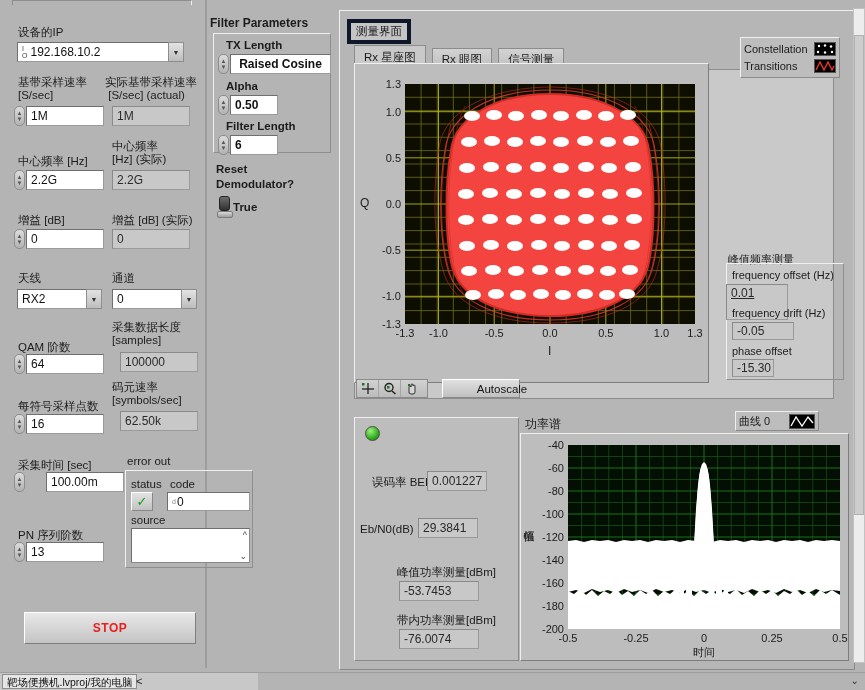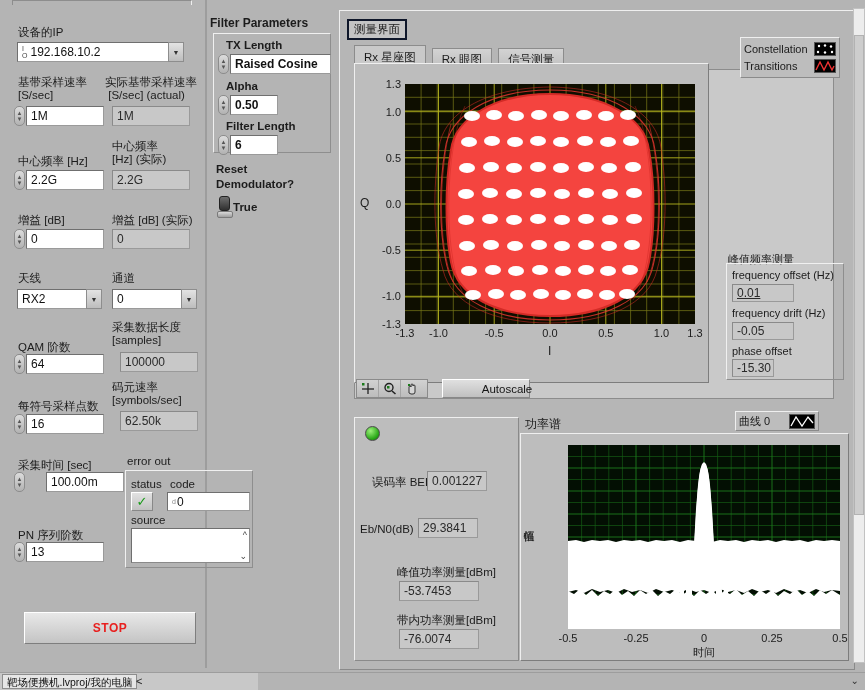--- a/index.html
+++ b/index.html
@@ -323,21 +323,21 @@
   <div id="filter-group">
     <div class="abs lbl" style="left:3px;top:11px;font-size:12px;">Filter Parameters</div>
     <div class="abs frame" style="left:6px;top:27px;width:118px;height:120px;"></div>
 
     <div class="abs lbl" style="left:19px;top:33px;">TX Length</div>
     <div class="abs row" style="left:11px;top:48px;">
       <div class="spin">
           <i>▲</i>
           <i>▼</i>
         </div>
-      <div class="ctl" style="width:101px;margin-left:1px;">Raised Cosine</div>
+      <div class="ctl" style="width:101px;margin-left:1px;text-align:center;">Raised Cosine</div>
     </div>
 
     <div class="abs lbl" style="left:19px;top:74px;">Alpha</div>
     <div class="abs row" style="left:11px;top:89px;">
       <div class="spin">
           <i>▲</i>
           <i>▼</i>
         </div>
       <div class="ctl" style="width:48px;margin-left:1px;">0.50</div>
     </div>
@@ -357,21 +357,21 @@
       <div class="toggle">
         <div class="knob"></div>
           <div class="base"></div>
       </div>
       <div class="lbl" style="margin-left:2px;">True</div>
     </div>
   </div>
 
   <div id="right-panel">
 
-    <div class="abs" style="left:7px;top:8px;background:#c4c4c4;border:2px solid #0f172a;box-sizing:border-box;padding:1px 5px;font-size:11.5px;">
+    <div class="abs" style="left:7px;top:8px;background:#c4c4c4;border:4px solid #0f172a;box-sizing:border-box;padding:1px 5px;font-size:11.5px;">
       <span>测量界面</span>
     </div>
 
     <div class="abs" style="left:14px;top:34px;">
       <span class="tab active">Rx 星座图</span>
       <span class="tab">Rx 眼图</span>
       <span class="tab">信号测量</span>
     </div>
     <div class="abs" style="left:14px;top:58px;width:480px;height:330px;background:#c9c9c9;border:1px solid #8c8c8c;box-sizing:border-box;"></div>
 
@@ -583,27 +583,27 @@
             <rect x="4" y="4" width="2.5" height="2.5" fill="#1a7a1a"></rect>
           </svg>
       </div>
       <div class="palbtn" style="border-right:none;">
         <svg width="14" height="13" viewBox="0 0 14 13">
             <path d="M4,11 L4,5 a1,1 0 0 1 2,0 L6,3 a1,1 0 0 1 2,0 L8,4 a1,1 0 0 1 2,0 L10,10 a2,2 0 0 1 -2,2 L6,12 Z" fill="#d6d6d6" stroke="#222" stroke-width="0.9"></path>
             <rect x="3" y="2" width="2" height="2" fill="#1a7a1a"></rect>
           </svg>
       </div>
     </div>
-    <div class="abs btn3d" style="left:102px;top:368px;width:88px;height:19px;padding-left:42px;">Autoscale</div>
+    <div class="abs btn3d" style="left:102px;top:368px;width:78px;height:19px;padding-left:42px;">Autoscale</div>
 
     <div id="peak-group">
       <div class="abs lbl lbl-sm" style="left:2px;top:0px;">峰值频率测量</div>
       <div class="abs frame" style="left:0;top:10px;width:118px;height:117px;"></div>
       <div class="abs lbl lbl-sm" style="left:6px;top:16px;">frequency offset (Hz)</div>
-      <div class="abs ind" style="left:6px;top:31px;width:62px;height:18px;line-height:16px;text-decoration:underline;">0.01</div>
+      <div class="abs ind" style="left:0;top:31px;width:62px;height:36px;line-height:16px;text-decoration:underline;">0.01</div>
       <div class="abs lbl lbl-sm" style="left:6px;top:54px;">frequency drift (Hz)</div>
       <div class="abs ind" style="left:6px;top:69px;width:62px;height:18px;line-height:16px;">-0.05</div>
       <div class="abs lbl lbl-sm" style="left:6px;top:92px;">phase offset</div>
       <div class="abs ind" style="left:6px;top:106px;width:42px;height:18px;line-height:16px;">-15.30</div>
     </div>
 
     <div id="meas-area">
       <div class="abs led" style="left:10px;top:8px;"></div>
 
       <div class="abs lbl" style="left:17px;top:58px;">误码率 BER</div>
@@ -624,20 +624,31 @@
       <span style="font-size:11px;">曲线 0</span>
       <span class="legswatch" style="width:26px;height:15px;">
         <svg width="24" height="13" viewBox="0 0 24 13">
             <rect width="24" height="13" fill="#000"></rect>
             <polyline points="1,11 6,2 12,11 18,2 23,8" fill="none" stroke="#fff" stroke-width="1.3"></polyline>
           </svg>
       </span>
     </div>
 
     <div id="spec-box">
+      <div class="abs" style="left:0;top:11px;width:43px;height:184px;">
+        <div class="ytick" style="top:0px;">-40</div>
+        <div class="ytick" style="top:23px;">-60</div>
+        <div class="ytick" style="top:46px;">-80</div>
+        <div class="ytick" style="top:69px;">-100</div>
+        <div class="ytick" style="top:92px;">-120</div>
+        <div class="ytick" style="top:115px;">-140</div>
+        <div class="ytick" style="top:138px;">-160</div>
+        <div class="ytick" style="top:161px;">-180</div>
+        <div class="ytick" style="top:184px;">-200</div>
+      </div>
       <div class="abs lbl" style="left:1px;top:88px;writing-mode:vertical-rl;font-size:11px;">幅值</div>
 
       <div id="spec-plot">
         <svg width="272" height="184" viewBox="0 0 272 184">
           <rect width="272" height="184" fill="#030f03"></rect>
           <g stroke="#145a14" stroke-width="0.7">
             <line x1="13.6" y1="0" x2="13.6" y2="184"></line>
               <line x1="27.2" y1="0" x2="27.2" y2="184"></line>
             <line x1="40.8" y1="0" x2="40.8" y2="184"></line>
               <line x1="54.4" y1="0" x2="54.4" y2="184"></line>

